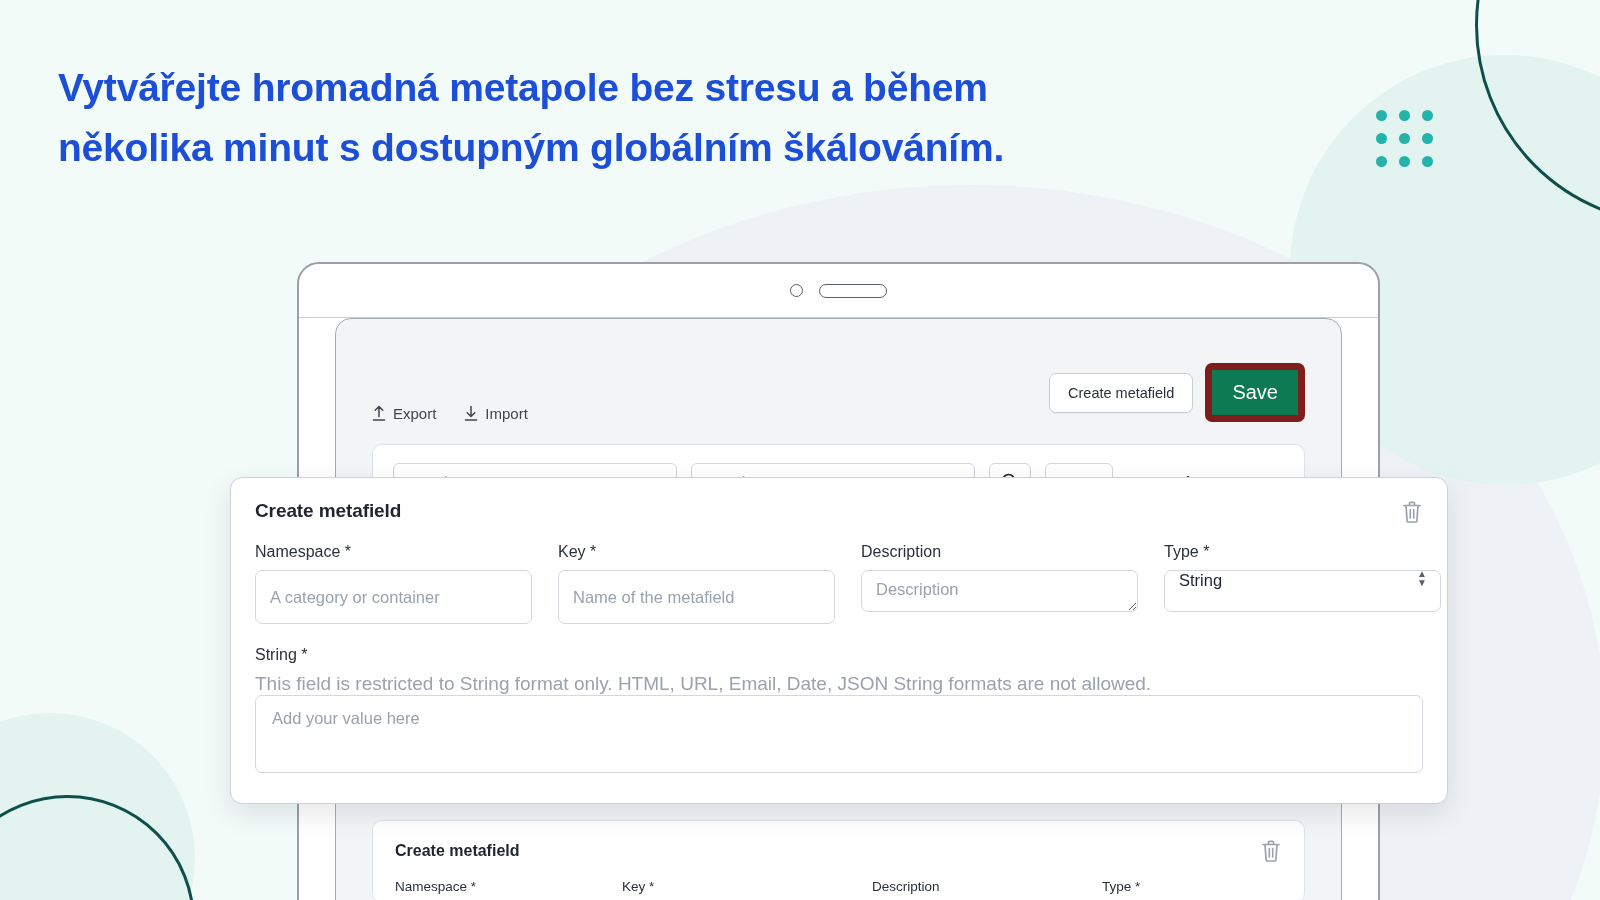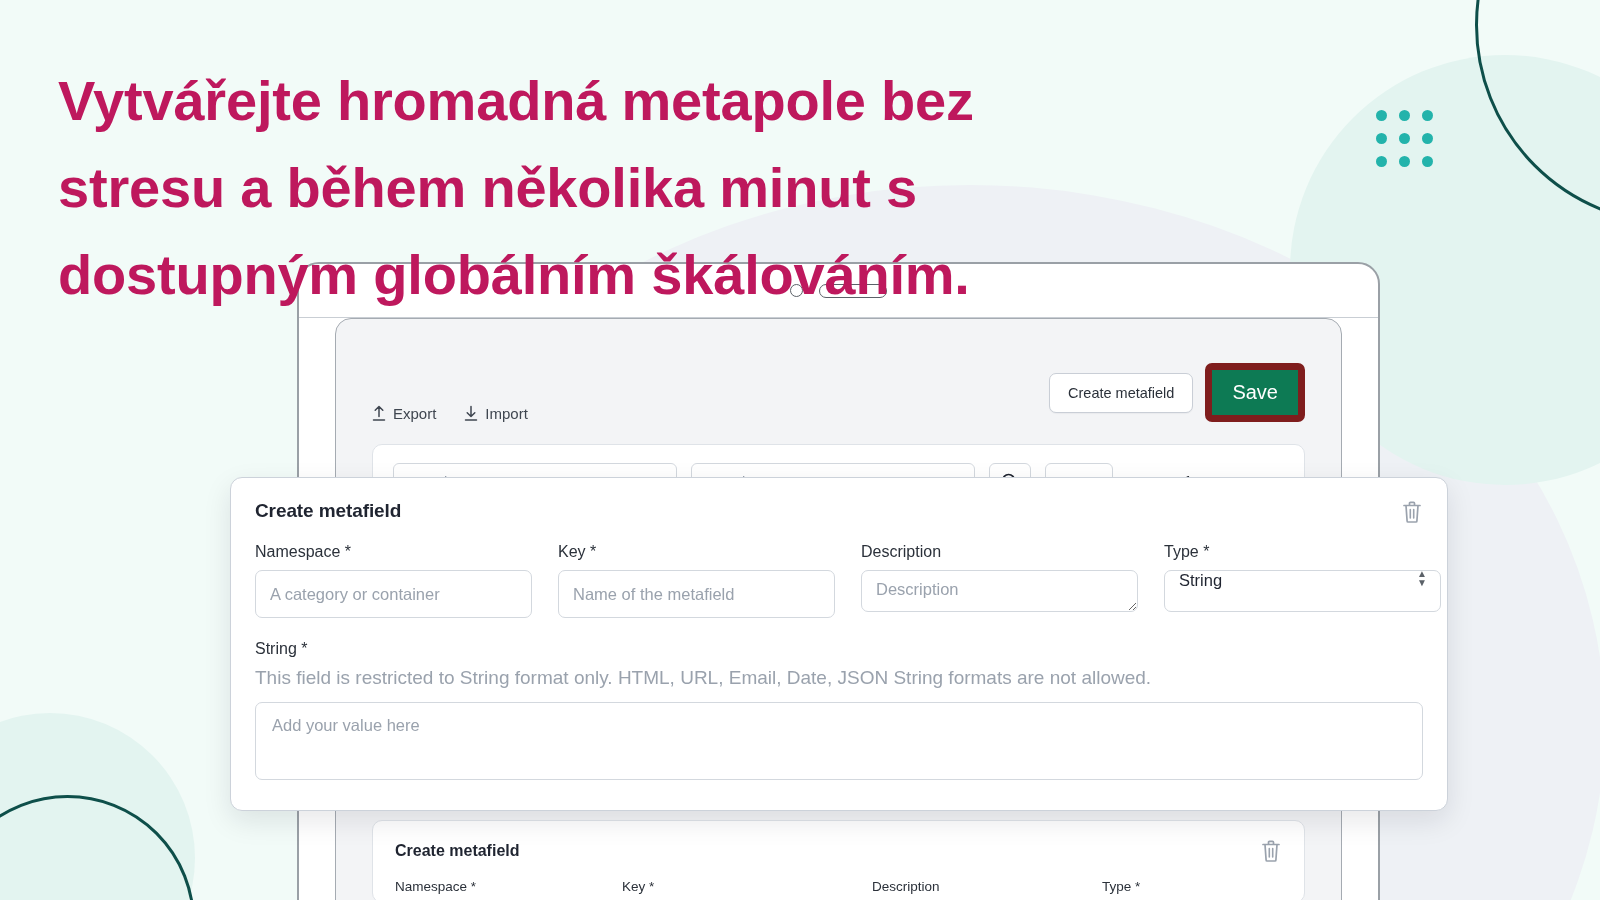--- a/index.html
+++ b/index.html
@@ -91,24 +91,24 @@
     display: block;
   }
 
   
   .headline {
     position: absolute;
     left: 58px;
     top: 58px;
     width: 1060px;
     z-index: 3;
-    font-size: 56px;
+    font-size: 39px;
     line-height: 1.55;
     font-weight: 700;
-    color: #be185d;
+    color: #1d4ed8;
     letter-spacing: -0.2px;
   }
 
   
   .tablet {
     position: absolute;
     left: 297px;
     top: 262px;
     width: 1083px;
     height: 700px;
@@ -316,21 +316,21 @@
 
   .field-label {
     font-size: 16px;
     color: #2b313a;
     margin-bottom: 9px;
     display: block;
   }
 
   .m-input {
     width: 100%;
-    height: 48px;
+    height: 54px;
     border: 1px solid #d3d8de;
     border-radius: 7px;
     background: #fff;
     padding: 0 14px;
     font-size: 16.5px;
     color: #1f2430;
     font-family: "Liberation Sans", sans-serif;
   }
   .m-input::placeholder { color: #9aa2ad; }
 
@@ -366,21 +366,20 @@
     font-size: 10px;
   }
 
   .value-block { margin-top: 22px; }
   .value-help {
     font-size: 19px;
     color: #9aa2ad;
     margin-top: 7px;
   }
   .value-area {
-    margin-top: 13px;
     width: 100%;
     height: 78px;
     border: 1px solid #d3d8de;
     border-radius: 7px;
     background: #fff;
     padding: 13px 16px;
     font-size: 16.5px;
     color: #6d28d9;
     font-family: "Liberation Sans", sans-serif;
     resize: none;

